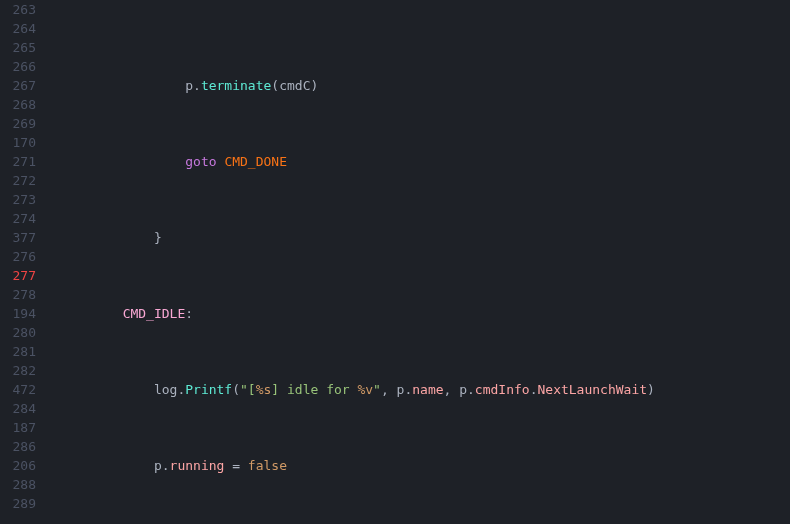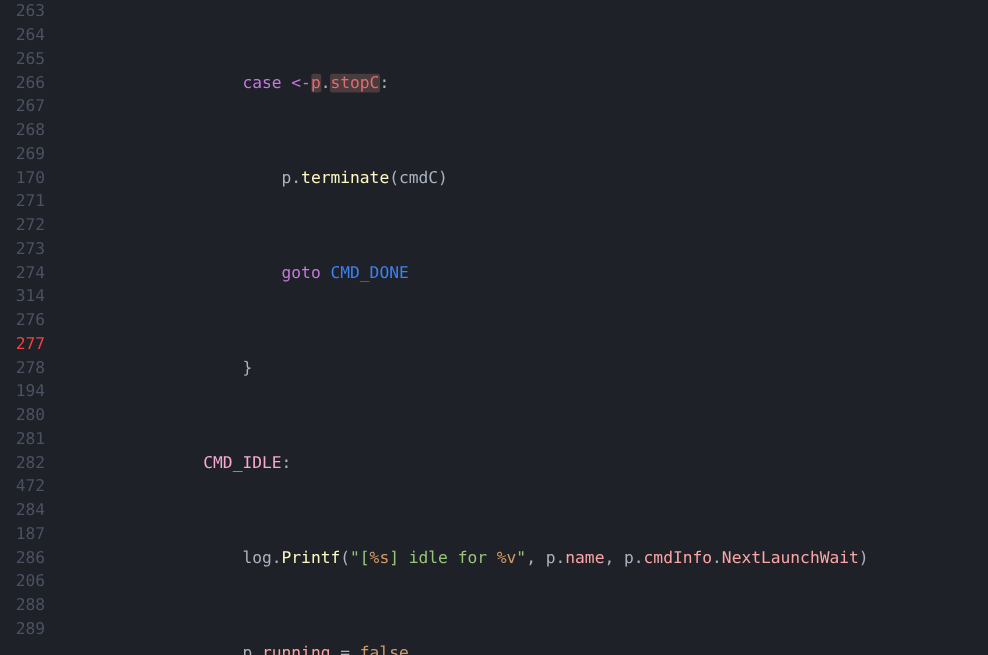--- a/index.html
+++ b/index.html
@@ -4,21 +4,21 @@
 <style>
   * { margin: 0; padding: 0; box-sizing: border-box; }
   html, body { width: 790px; height: 524px; overflow: hidden; }
   body {
     background: #1e2127;
     font-family: "Consolas", "Menlo", "DejaVu Sans Mono", monospace;
     font-size: 13px;
     line-height: 19px;
     color: #abb2bf;
   }
-  .editor { display: flex; width: 100%; height: 100%; gap: 40px; }
+  .editor { display: flex; width: 100%; height: 100%; }
   .gutter {
     width: 56px;
     text-align: right;
     color: #4b5263;
     user-select: none;
     padding-top: 0;
     flex-shrink: 0;
   }
   .gutter .ln {
     height: 19px;
@@ -36,22 +36,22 @@
     padding-left: 4px;
   }
   
   .kw   { color: #c678dd; }
   .ident{ color: #abb2bf; }
   .punct{ color: #abb2bf; }
   .prop { color: #fca5a5; }
   .propb{ color: #e06c75; background: #4a3b3d; border-radius: 2px; }
   .str  { color: #98c379; }
   .fmt  { color: #d19a66; }
-  .func { color: #fef9c3; }
-  .type { color: #3b82f6; }
+  .func { color: #5eead4; }
+  .type { color: #f97316; }
   .bool { color: #d19a66; }
   .op   { color: #c678dd; }
   .label{ color: #f9a8d4; }
 </style>
 </head>
 <body>
 
 <div class="editor">
   <div class="gutter" id="gutter">
       <div class="ln">263</div>
@@ -59,39 +59,38 @@
       <div class="ln">265</div>
       <div class="ln">266</div>
       <div class="ln">267</div>
       <div class="ln">268</div>
       <div class="ln">269</div>
       <div class="ln">170</div>
       <div class="ln">271</div>
       <div class="ln">272</div>
       <div class="ln">273</div>
       <div class="ln">274</div>
-      <div class="ln">314</div>
+      <div class="ln">377</div>
       <div class="ln">276</div>
       <div class="ln active">277</div>
       <div class="ln">278</div>
       <div class="ln">194</div>
       <div class="ln">280</div>
       <div class="ln">281</div>
       <div class="ln">282</div>
       <div class="ln">472</div>
       <div class="ln">284</div>
       <div class="ln">187</div>
       <div class="ln">286</div>
       <div class="ln">206</div>
       <div class="ln">288</div>
       <div class="ln">289</div>
     </div>
   <div class="code">
 
-    <div class="line">            <span class="kw">case</span> <span class="op">&lt;-</span><span class="propb">p</span><span class="punct">.</span><span class="propb">stopC</span><span class="punct">:</span></div>
 
     <div class="line">                <span class="ident">p</span><span class="punct">.</span><span class="func">terminate</span><span class="punct">(</span><span class="ident">cmdC</span><span class="punct">)</span></div>
 
     <div class="line">                <span class="kw">goto</span> <span class="type">CMD_DONE</span></div>
 
     <div class="line">            <span class="punct">}</span></div>
 
     <div class="line">        <span class="label">CMD_IDLE</span><span class="punct">:</span></div>
 
     <div class="line">            <span class="ident">log</span><span class="punct">.</span><span class="func">Printf</span><span class="punct">(</span><span class="str">"[</span><span class="fmt">%s</span><span class="str">] idle for </span><span class="fmt">%v</span><span class="str">"</span><span class="punct">, </span><span class="ident">p</span><span class="punct">.</span><span class="prop">name</span><span class="punct">, </span><span class="ident">p</span><span class="punct">.</span><span class="prop">cmdInfo</span><span class="punct">.</span><span class="prop">NextLaunchWait</span><span class="punct">)</span></div>

